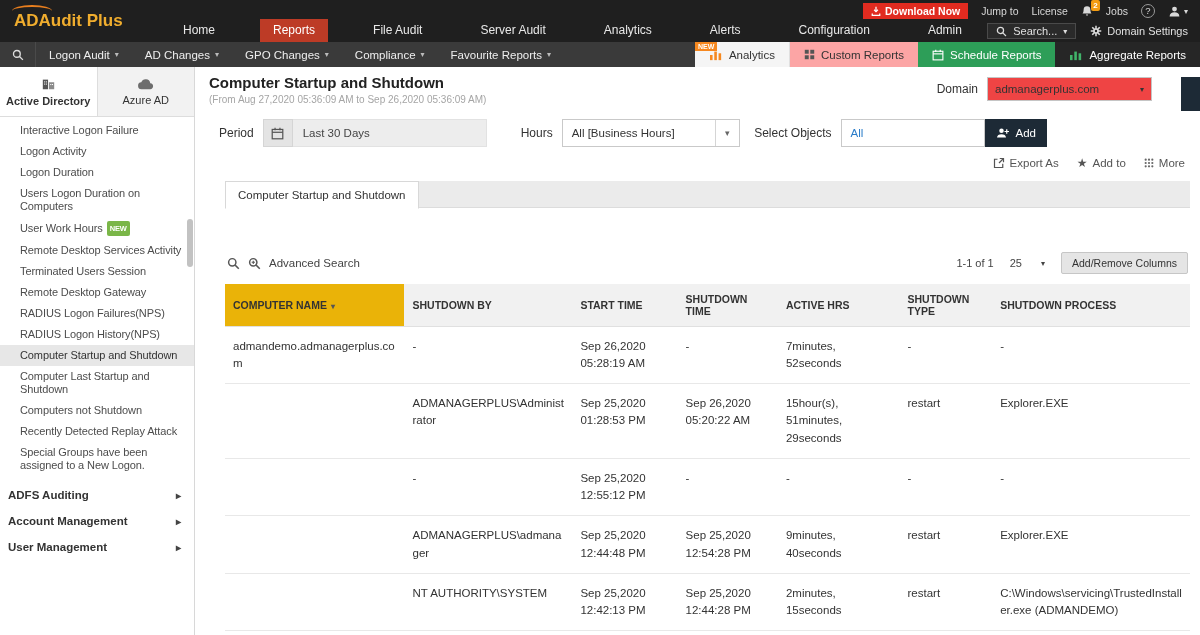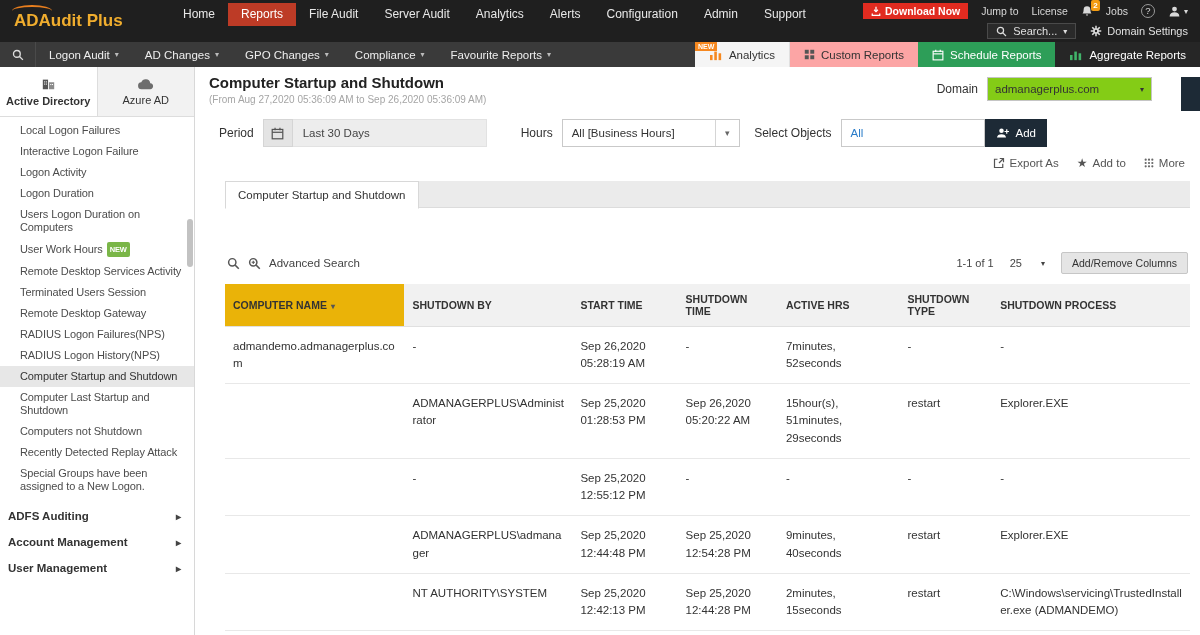--- a/index.html
+++ b/index.html
@@ -11,21 +11,21 @@
   .topbar { position:absolute; top:0; left:0; width:1200px; height:42px; background:#1f1f1f; z-index:20; }
   .logo { position:absolute; left:14px; top:11px; color:#f0ad2e; font-size:17px; font-weight:bold; white-space:nowrap; }
   .logo-arc { position:absolute; left:-2px; top:-6px; width:40px; height:12px; border-top:2px solid #e87e1e; border-radius:50%; }
   .tb-upper { position:absolute; top:3px; right:12px; height:16px; display:flex; align-items:center; gap:13px; color:#d8d8d8; font-size:10.5px; }
   .dl-btn { background:#e12b20; color:#fff; height:16px; display:flex; align-items:center; gap:4px; padding:0 8px; font-size:10.5px; font-weight:bold; cursor:pointer; }
   .tb-link { cursor:pointer; }
   .bell-wrap { position:relative; cursor:pointer; display:flex; }
   .nbadge { position:absolute; top:-5px; right:-7px; background:#f39c12; color:#fff; font-size:8px; line-height:9px; padding:1px 2px; border-radius:2px; font-weight:bold; }
   .help-circle { width:14px; height:14px; border:1px solid #9a9a9a; border-radius:50%; font-size:9.5px; line-height:12px; text-align:center; cursor:pointer; }
   .user-wrap { display:flex; align-items:center; gap:3px; cursor:pointer; }
-  .tb-nav { position:absolute; left:170px; bottom:16px; height:23px; display:flex; color:#e8e8e8; font-size:12px; }
+  .tb-nav { position:absolute; left:170px; bottom:0; height:23px; display:flex; color:#e8e8e8; font-size:12px;gap:32px; }
   .nav-item { padding:0 13px; line-height:23px; cursor:pointer; white-space:nowrap; }
   .nav-item.active { background:#bd3b26; color:#fff; }
   .tb-lower-right { position:absolute; right:12px; bottom:3px; display:flex; align-items:center; gap:14px; color:#e0e0e0; font-size:11px; }
   .search-pill { display:flex; align-items:center; gap:6px; border:1px solid #4a4a4a; background:#2a2a2a; padding:1px 8px; cursor:pointer; }
   .ds { display:flex; align-items:center; gap:5px; cursor:pointer; }
 
   
   .menubar { position:absolute; top:42px; left:0; width:1200px; height:25px; background:#3a3a3a; display:flex; align-items:stretch; z-index:19; }
   .mb-search { width:36px; display:flex; align-items:center; justify-content:center; color:#ddd; border-right:1px solid #4a4a4a; cursor:pointer; }
   .mb-item { display:flex; align-items:center; gap:5px; padding:0 13px; color:#eee; font-size:11.5px; cursor:pointer; white-space:nowrap; }
@@ -52,21 +52,21 @@
   .sb-section { display:flex; align-items:center; justify-content:space-between; padding:7px 13px 7px 8px; font-size:11.5px; font-weight:bold; color:#333; cursor:pointer; }
   .chev { font-size:10px; color:#444; }
   .sb-scroll { position:absolute; right:1px; top:152px; width:6px; height:48px; background:#c2c2c2; border-radius:3px; cursor:grab; }
 
   
   .main { position:absolute; top:67px; left:195px; right:0; bottom:0; background:#fff; }
   .title-row { position:relative; padding:7px 14px 4px; }
   .page-title { font-size:15px; font-weight:bold; color:#222; }
   .page-subtitle { font-size:10px; color:#a5a5a5; margin-top:3px; }
   .domain-group { position:absolute; right:48px; top:10px; display:flex; align-items:center; gap:9px; font-size:12px; color:#333; }
-  .domain-select { width:165px; height:24px; border:1px solid #c5c5c5; background:#84cc16; display:flex; align-items:center; justify-content:space-between; padding:0 7px; font-size:11.5px; color:#333; cursor:pointer; }
+  .domain-select { width:165px; height:24px; border:1px solid #c5c5c5; background:#ef4444; display:flex; align-items:center; justify-content:space-between; padding:0 7px; font-size:11.5px; color:#333; cursor:pointer; }
   .side-toggle { position:absolute; right:0; top:10px; width:19px; height:34px; background:#1d2a36; cursor:pointer; }
 
   .filter-row { display:flex; align-items:center; padding:10px 14px 6px; font-size:12px; color:#333; }
   .fgroup { display:flex; align-items:center;margin-left:10px; }
   .flabel { margin-right:9px; white-space:nowrap; }
   .cal-btn { width:30px; height:28px; background:#e4e4e4; border:1px solid #d5d5d5; display:flex; align-items:center; justify-content:center; color:#555; cursor:pointer; }
   .period-input { width:194px; height:28px; background:#ededed; border:1px solid #e2e2e2; border-left:none; line-height:26px; padding:0 10px; font-size:11.5px; color:#444; cursor:text; }
   .fg-hours { margin-left:34px; }
   .hours-select { width:178px; height:28px; border:1px solid #c9c9c9; background:#fff; display:flex; align-items:center; justify-content:space-between; padding-left:9px; font-size:11.5px; color:#333; cursor:pointer;text-align:center; }
   .sel-caret { width:24px; height:100%; border-left:1px solid #d5d5d5; display:flex; align-items:center; justify-content:center; font-size:9px; color:#666; }
@@ -256,21 +256,20 @@
     </div>
     <div class="sb-tab">
       <svg width="18" height="12" viewBox="0 0 20 14">
           <path d="M5 13a4 4 0 0 1-.5-8A5.5 5.5 0 0 1 15 6a3.5 3.5 0 0 1-.5 7z" fill="#6d6d6d"></path>
         </svg>
       <span>Azure AD</span>
     </div>
   </div>
 
   <div class="sb-list">
-    <div class="sb-item">Local Logon Failures</div>
     <div class="sb-item">Interactive Logon Failure</div>
     <div class="sb-item">Logon Activity</div>
     <div class="sb-item">Logon Duration</div>
     <div class="sb-item">Users Logon Duration on Computers</div>
     <div class="sb-item"><span>User Work Hours</span><span class="new-badge">NEW</span></div>
     <div class="sb-item">Remote Desktop Services Activity</div>
     <div class="sb-item">Terminated Users Session</div>
     <div class="sb-item">Remote Desktop Gateway</div>
     <div class="sb-item">RADIUS Logon Failures(NPS)</div>
     <div class="sb-item">RADIUS Logon History(NPS)</div>

